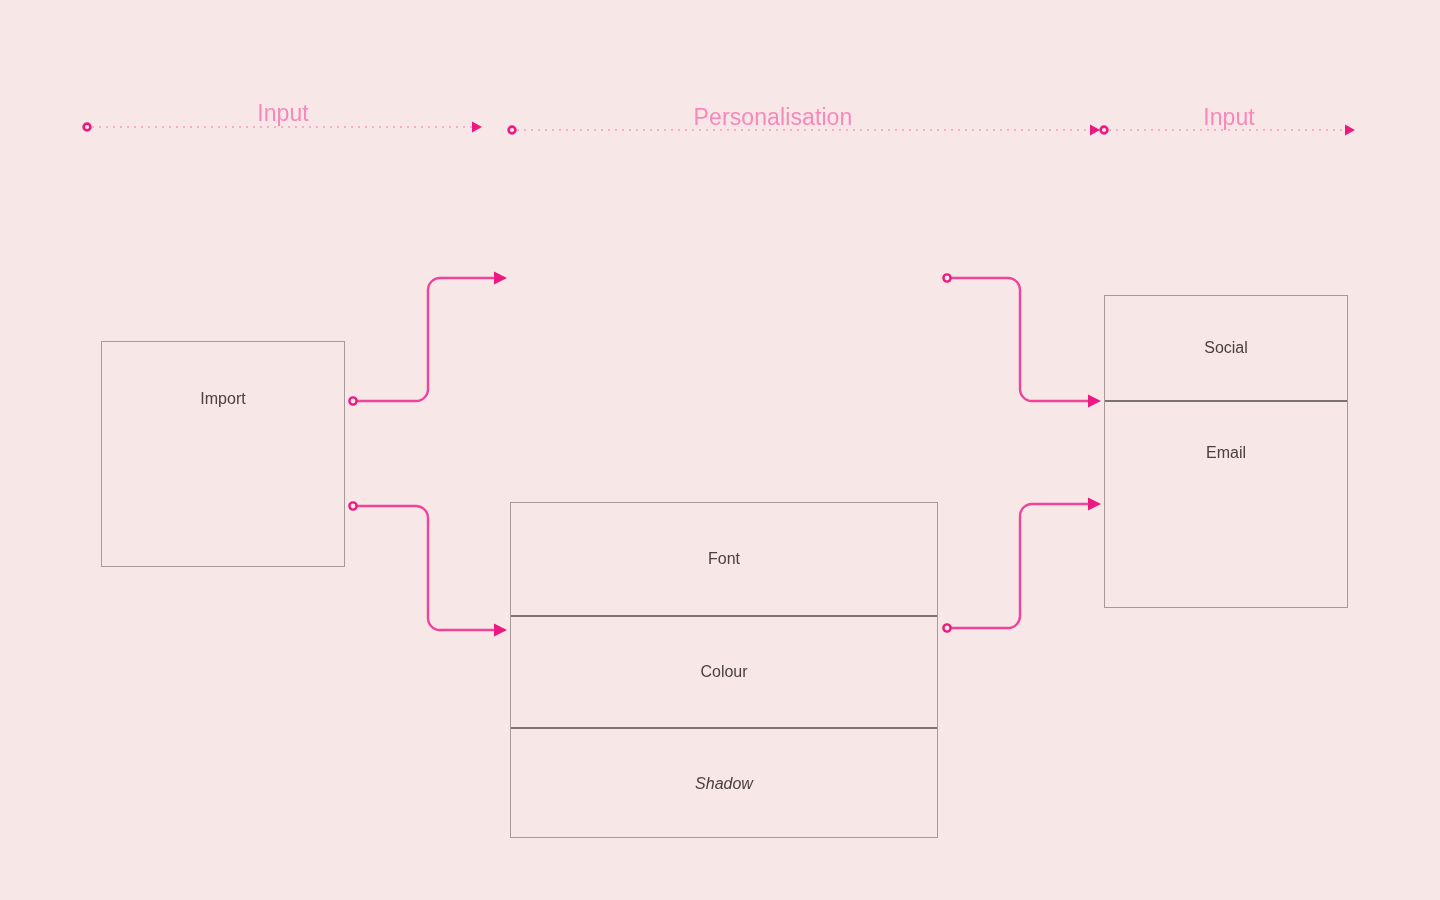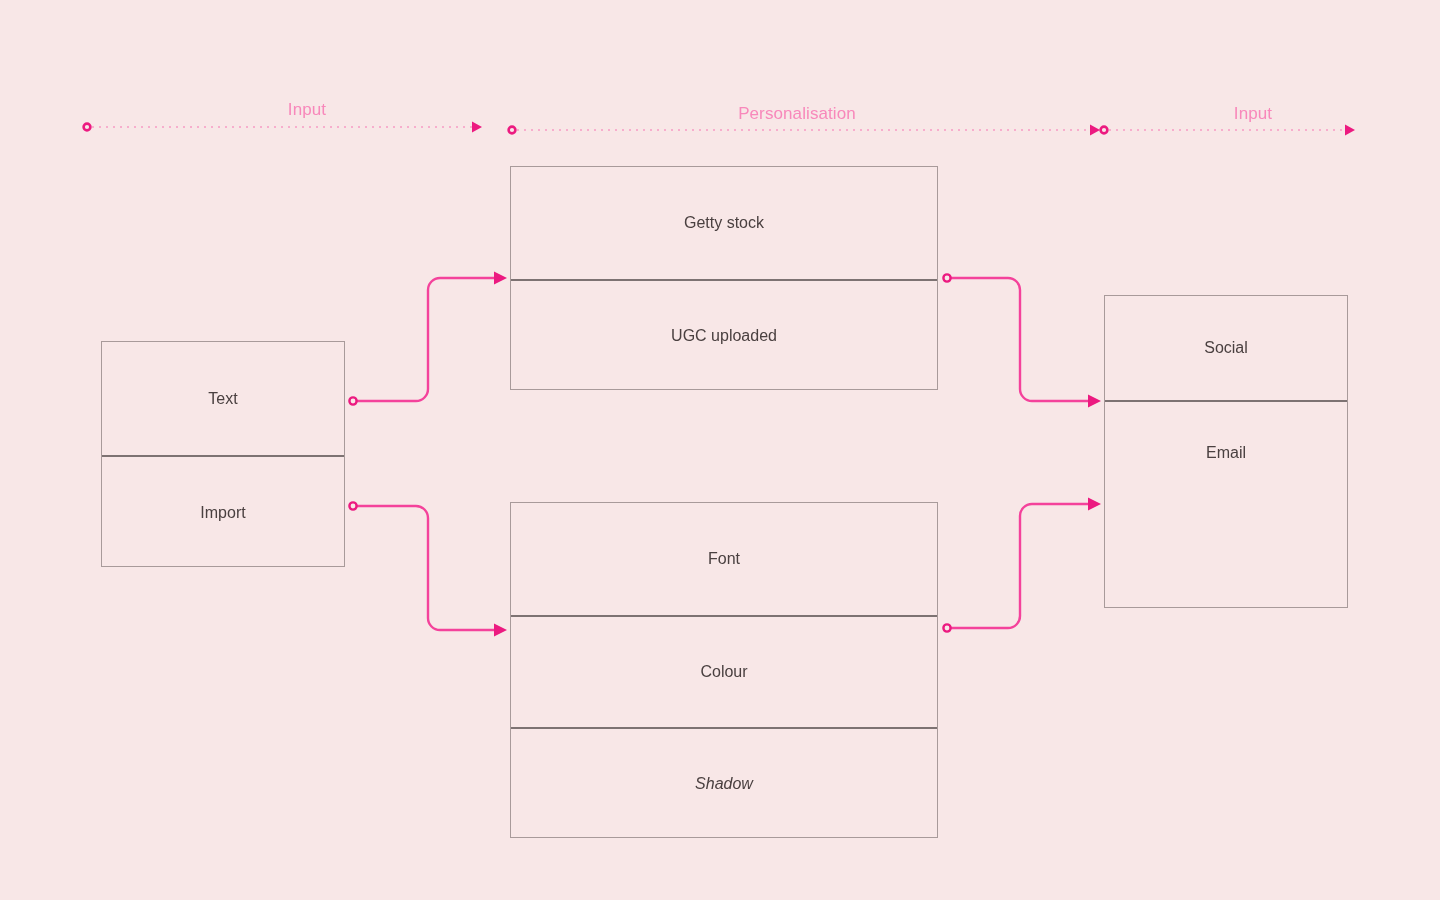--- a/index.html
+++ b/index.html
@@ -18,26 +18,25 @@
     position: relative;
     width: 1440px;
     height: 900px;
     background: #f8e7e7;
   }
 
   
   .lane-label {
     position: absolute;
     color: #f888bb;
-    font-size: 17px;
+    font-size: 23px;
     font-family: "Liberation Sans", sans-serif;
     white-space: nowrap;
     text-align: center;
     letter-spacing: .1px;
-    padding-left: 24px;
   }
 
   
   .group {
     position: absolute;
     box-sizing: border-box;
     border: 1px solid #a89a9a;
     background: transparent;
   }
   .cell {
@@ -102,35 +101,24 @@
 <div id="canvas">
 
   <div class="lane-label" style="left:0; top:100px; width:566px;">Input</div>
 
   <div class="lane-label" style="left:483px; top:104px; width:580px;">Personalisation</div>
 
   <div class="lane-label" style="left:1103px; top:104px; width:252px;">Input</div>
 
   <div class="group" style="left:101px; top:341px; width:244px; height:226px;">
     <div class="cell" style="height:113px;">
-      <span class="cell-label">Text</span>
-    </div>
-    <div class="cell" style="height:113px;">
       <span class="cell-label">Import</span>
     </div>
   </div>
 
-  <div class="group" style="left:510px; top:166px; width:428px; height:224px;">
-    <div class="cell" style="height:112px;">
-      <span class="cell-label">Getty stock</span>
-    </div>
-    <div class="cell" style="height:112px;">
-      <span class="cell-label">UGC uploaded</span>
-    </div>
-  </div>
 
   <div class="group" style="left:510px; top:466px; width:428px; height:336px;margin-top:36px;">
     <div class="cell" style="height:112px;">
       <span class="cell-label">Font</span>
     </div>
     <div class="cell" style="height:112px;">
       <span class="cell-label">Colour</span>
     </div>
     <div class="cell" style="height:112px;font-style:italic;">
       <span class="cell-label">Shadow</span>

